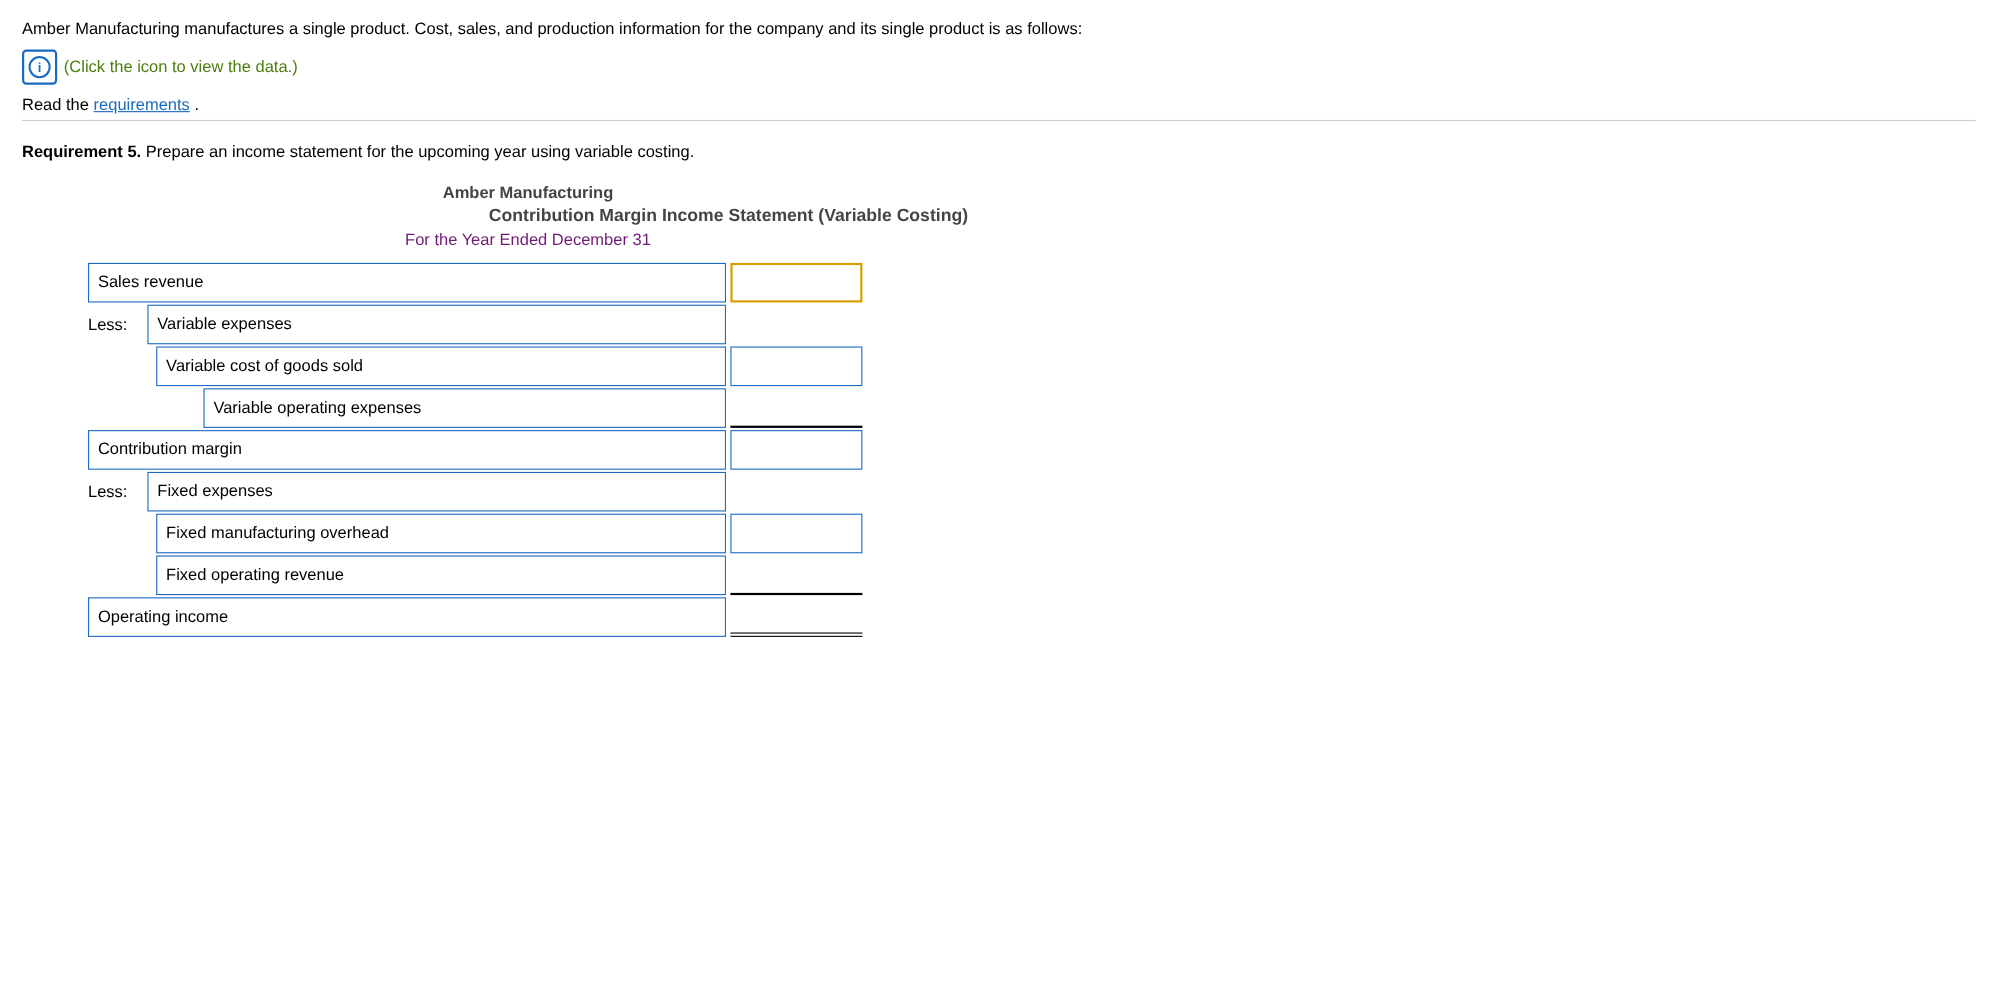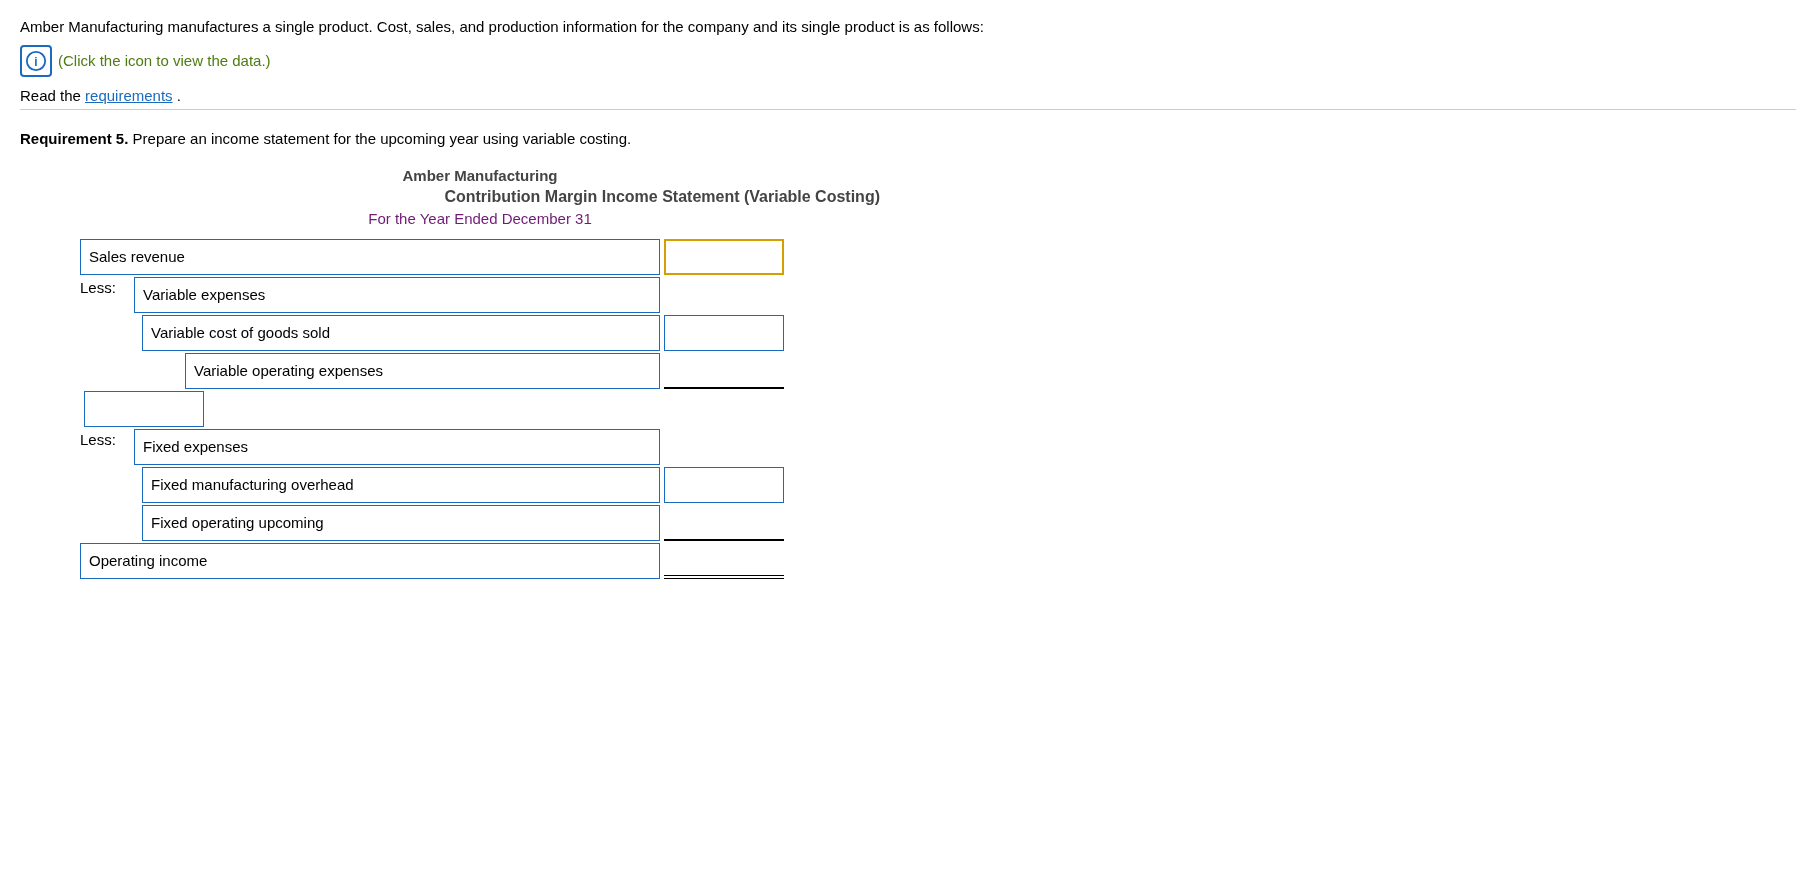--- a/index.html
+++ b/index.html
@@ -147,20 +147,21 @@
       width: 100%;
       display: flex;
       align-items: center;
       padding-left: 8px;
       font-size: 15px;
       background: #fff;
     }
 
     .statement-row {
       display: flex;
+      align-items: center;
       width: 100%;
       margin-bottom: 2px;
     }
 
     .col-label {
       flex: 0 0 580px;
     }
 
     .col-amount {
       flex: 0 0 120px;
@@ -245,20 +246,23 @@
     <div style="flex: 0 0 8px;"></div>
     <div style="flex: 0 0 518px; padding-left: 43px;">
       <div class="row-label-box">Variable operating expenses</div>
     </div>
     <div class="col-amount">
       <input type="text" class="input-box-underline" style="">
     </div>
   </div>
 
   <div class="statement-row">
+    <div class="col-label">
+      <div class="row-label-box">Contribution margin</div>
+    </div>
     <div class="col-amount">
       <input type="text" class="input-box" style="">
     </div>
   </div>
 
   <div class="statement-row">
     <div class="col-less">Less:</div>
     <div class="col-indent-label">
       <div class="row-label-box">Fixed expenses</div>
     </div>
@@ -272,21 +276,21 @@
     </div>
     <div class="col-amount">
       <input type="text" class="input-box" style="">
     </div>
   </div>
 
   <div class="statement-row">
     <div style="flex: 0 0 54px;"></div>
     <div style="flex: 0 0 8px;"></div>
     <div style="flex: 0 0 518px;">
-      <div class="row-label-box">Fixed operating upcoming</div>
+      <div class="row-label-box">Fixed operating revenue</div>
     </div>
     <div class="col-amount">
       <input type="text" class="input-box-underline" style="">
     </div>
   </div>
 
   <div class="statement-row">
     <div class="col-label">
       <div class="row-label-box">Operating income</div>
     </div>

